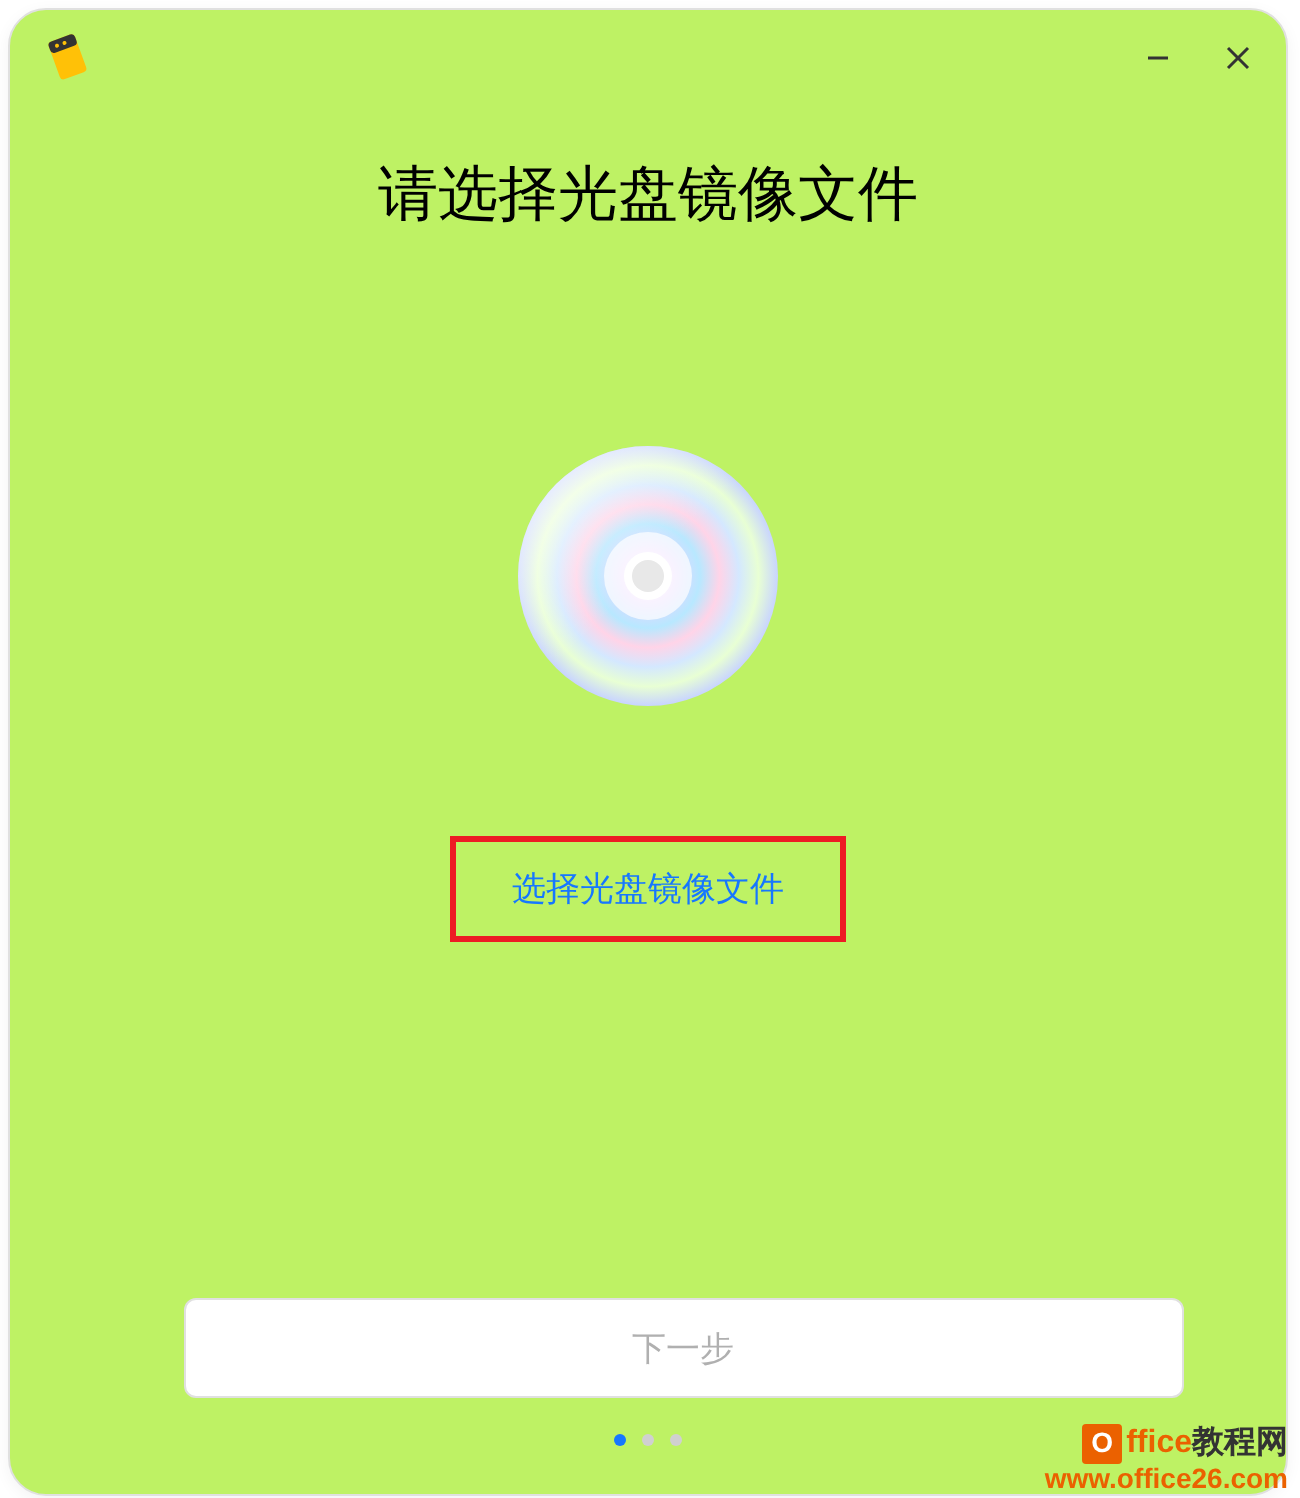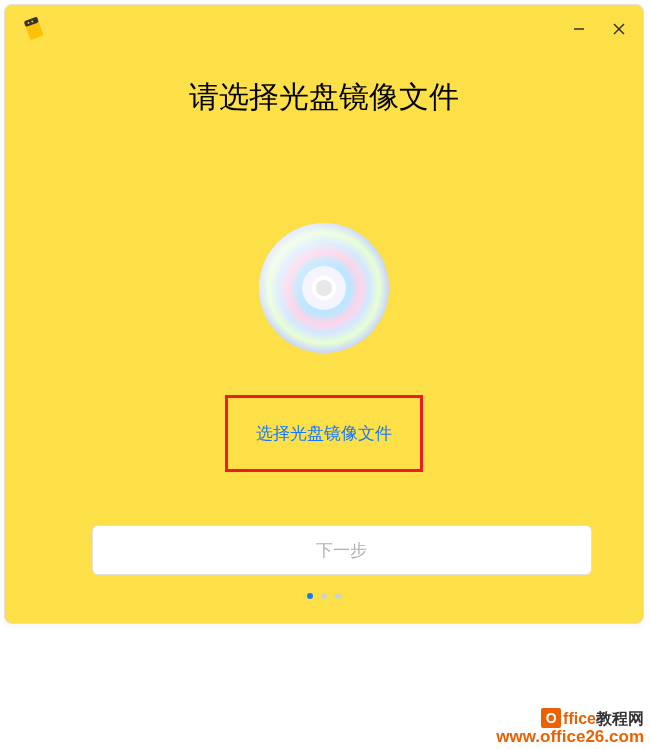--- a/index.html
+++ b/index.html
@@ -9,25 +9,25 @@
     }
     body {
       font-family: "Microsoft YaHei", "PingFang SC", sans-serif;
       background: #ffffff;
       width: 650px;
       height: 749px;
       position: relative;
     }
     .window {
       width: 640px;
-      height: 620px;
+      height: 744px;
       margin: 4px;
       border: 1px solid #e0e0e0;
-      border-radius: 8px;
-      background: #fde047;
+      border-radius: 19px;
+      background: #bef264;
       position: relative;
       box-shadow: 0 2px 8px rgba(0,0,0,0.05);
     }
     .titlebar {
       height: 48px;
       display: flex;
       align-items: center;
       justify-content: space-between;
       padding: 0 16px;
     }
@@ -62,23 +62,23 @@
       flex-direction: column;
       align-items: center;
       margin-top: 100px;
     }
     .disc-image {
       width: 140px;
       height: 140px;
       position: relative;
     }
     .select-link-wrapper {
-      margin-top: 37px;
+      margin-top: 60px;
       border: 3px solid #ed1c24;
-      padding: 24px 28px;
+      padding: 12px 28px;
     }
     .select-link {
       color: #1677ff;
       font-size: 17px;
       cursor: pointer;
     }
     .footer {
       position: absolute;
       bottom: 24px;
       left: 0;
@@ -141,21 +141,21 @@
     }
     .watermark-text1 {
       color: #333333;
     }
     .watermark-text1 .orange {
       color: #eb6100;
       margin-top: 36px;
     }
     .watermark-line2 {
       color: #eb6100;
-      font-size: 17px;
+      font-size: 14px;
     }
   </style>
 </head>
 <body>
 
 <div class="window">
   <div class="titlebar">
     <div class="app-icon">
       <svg width="28" height="28" viewBox="0 0 28 28">
         <rect x="6" y="3" width="14" height="20" rx="2" fill="#ffc107" transform="rotate(-20 14 14)"></rect>

